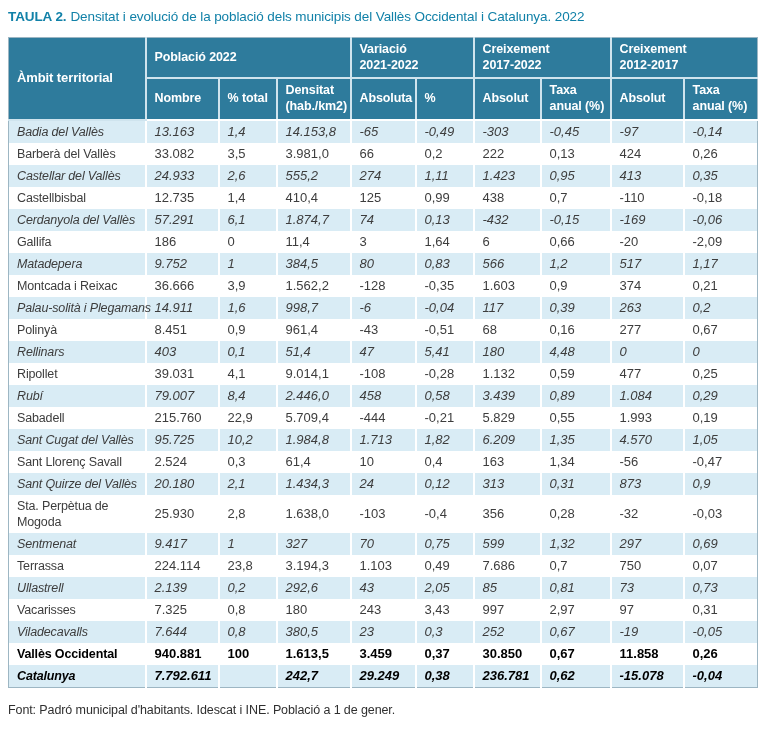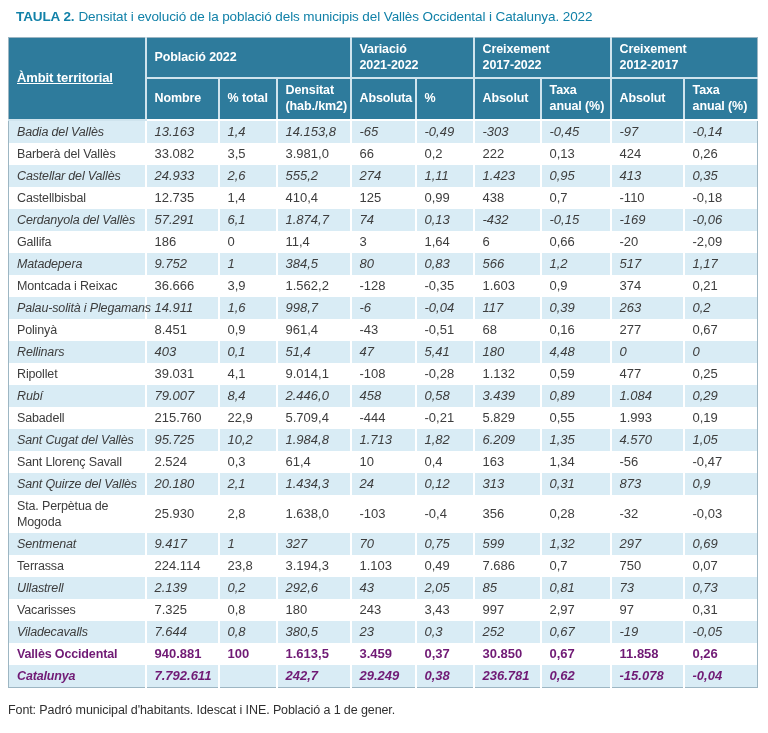--- a/index.html
+++ b/index.html
@@ -9,21 +9,21 @@
     font-family: "Liberation Sans", sans-serif;
     color: #3d3d3d;
     overflow: hidden;
   }
   .page { padding: 7px 8px; }
 
   
   .title {
     font-size: 13.5px;
     color: #1181a8;
-    margin: 2px 0 13px 8px;
+    margin: 2px 0 13px 0;
     letter-spacing: -0.1px;
   }
   .title .lbl { font-weight: bold; margin-right: 4px; }
 
   
   table {
     border-collapse: collapse;
     table-layout: fixed;
     width: 750px;
     border: 1px solid #9db6c3;
@@ -37,40 +37,40 @@
     vertical-align: middle;
     padding: 4px 3px 4px 8px;
     white-space: pre;
     line-height: 1.25;
     border-right: 2px solid #cfe4ee;
     letter-spacing: -0.1px;
   }
   thead tr th:last-child { border-right: none; }
   thead tr.grp-row th { border-bottom: 2px solid #cfe4ee; height: 40px; }
   thead tr.sub-row th { border-bottom: 2px solid #ffffff; height: 40px; }
-  thead th.ambit { border-bottom: 2px solid #ffffff; font-size: 13px; text-decoration: underline; }
+  thead th.ambit { border-bottom: 2px solid #ffffff; font-size: 13px; }
 
   tbody th, tbody td {
     font-size: 13px;
     font-weight: normal;
     text-align: left;
     vertical-align: middle;
     color: #3d3d3d;
     padding: 3px 4px 3px 8px;
     line-height: 16px;
     border-right: 2px solid #ffffff;
   }
   tbody tr th:last-child, tbody tr td:last-child { border-right: none; }
   tbody th.row-label {
     white-space: pre;
     font-size: 12.5px;
     letter-spacing: -0.15px;
   }
   tbody tr.alt { background: #d9ecf5; font-style: italic; }
-  tbody tr.total th, tbody tr.total td { font-weight: bold; color: #701a75; }
+  tbody tr.total th, tbody tr.total td { font-weight: bold; color: #000000; }
 
   
   .notes {
     margin-top: 14px;
     font-size: 12.5px;
     line-height: 1.42;
     color: #2f2f2f;
     letter-spacing: -0.1px;
   }
 

